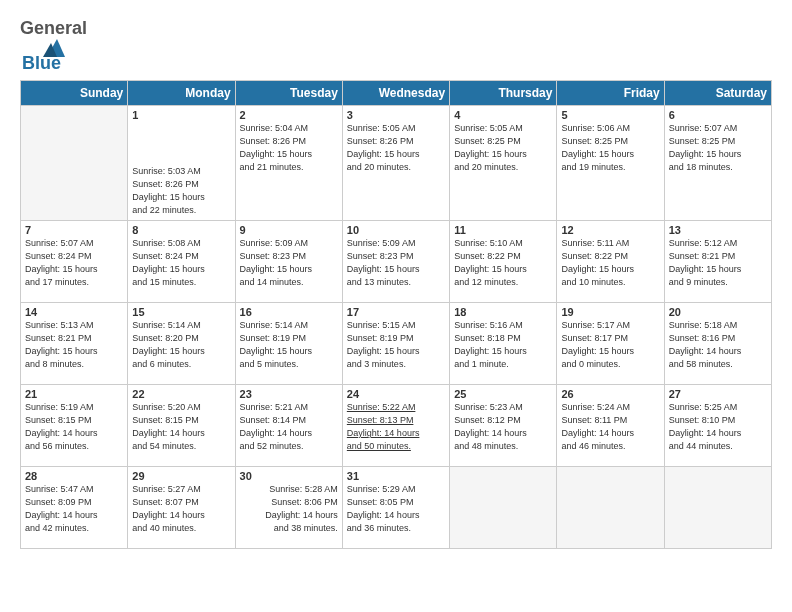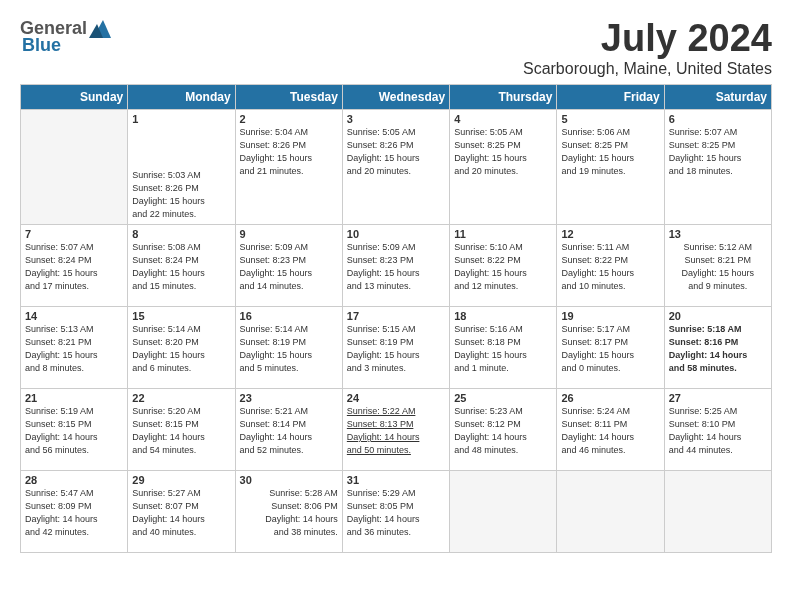--- a/index.html
+++ b/index.html
@@ -75,32 +75,28 @@
       line-height: 1.45;
       color: #333;
     }
   </style>
 </head>
 <body>
 
 <div class="page">
   <div class="header-row">
     <div class="logo">
-      <div style="display:flex;align-items:center;">
+      <div style="display:flex;align-items:center;flex-direction:column;">
         <span style="font-size:18px;font-weight:bold;color:#555;">General</span>
         <svg width="22" height="18" viewBox="0 0 22 18" style="margin: 0 2px;">
           <polygon points="4,18 14,0 22,18" fill="#2471a3"></polygon>
           <polygon points="0,18 8,4 14,18" fill="#1a5276"></polygon>
         </svg>
       </div>
       <span style="font-size:18px;font-weight:bold;color:#2471a3;margin-top:-4px;margin-left:2px;">Blue</span>
-    </div>
-    <div class="title-section">
-      <div class="main-title">July 2024</div>
-      <div class="subtitle">Scarborough, Maine, United States</div>
     </div>
   </div>
 
   <table class="calendar-table">
     <thead>
       <tr>
       <th>Sunday</th>
           <th>Monday</th>
           <th>Tuesday</th>
           <th>Wednesday</th>
@@ -193,21 +189,21 @@
           </td>
           <td>
             <span class="day-num">12</span>
             <div class="day-info" style="white-space: pre-line;">Sunrise: 5:11 AM
 Sunset: 8:22 PM
 Daylight: 15 hours
 and 10 minutes.</div>
           </td>
           <td>
             <span class="day-num">13</span>
-            <div class="day-info" style="white-space: pre-line; text-align: center;">Sunrise: 5:12 AM
+            <div class="day-info" style="white-space: pre-line;">Sunrise: 5:12 AM
 Sunset: 8:21 PM
 Daylight: 15 hours
 and 9 minutes.</div>
           </td>
         </tr>
         <tr>
           <td>
             <span class="day-num">14</span>
             <div class="day-info" style="white-space: pre-line;">Sunrise: 5:13 AM
 Sunset: 8:21 PM
@@ -244,21 +240,21 @@
           </td>
           <td>
             <span class="day-num">19</span>
             <div class="day-info" style="white-space: pre-line;">Sunrise: 5:17 AM
 Sunset: 8:17 PM
 Daylight: 15 hours
 and 0 minutes.</div>
           </td>
           <td>
             <span class="day-num">20</span>
-            <div class="day-info" style="white-space: pre-line; font-weight: bold;">Sunrise: 5:18 AM
+            <div class="day-info" style="white-space: pre-line;">Sunrise: 5:18 AM
 Sunset: 8:16 PM
 Daylight: 14 hours
 and 58 minutes.</div>
           </td>
         </tr>
         <tr>
           <td>
             <span class="day-num">21</span>
             <div class="day-info" style="white-space: pre-line;">Sunrise: 5:19 AM
 Sunset: 8:15 PM

